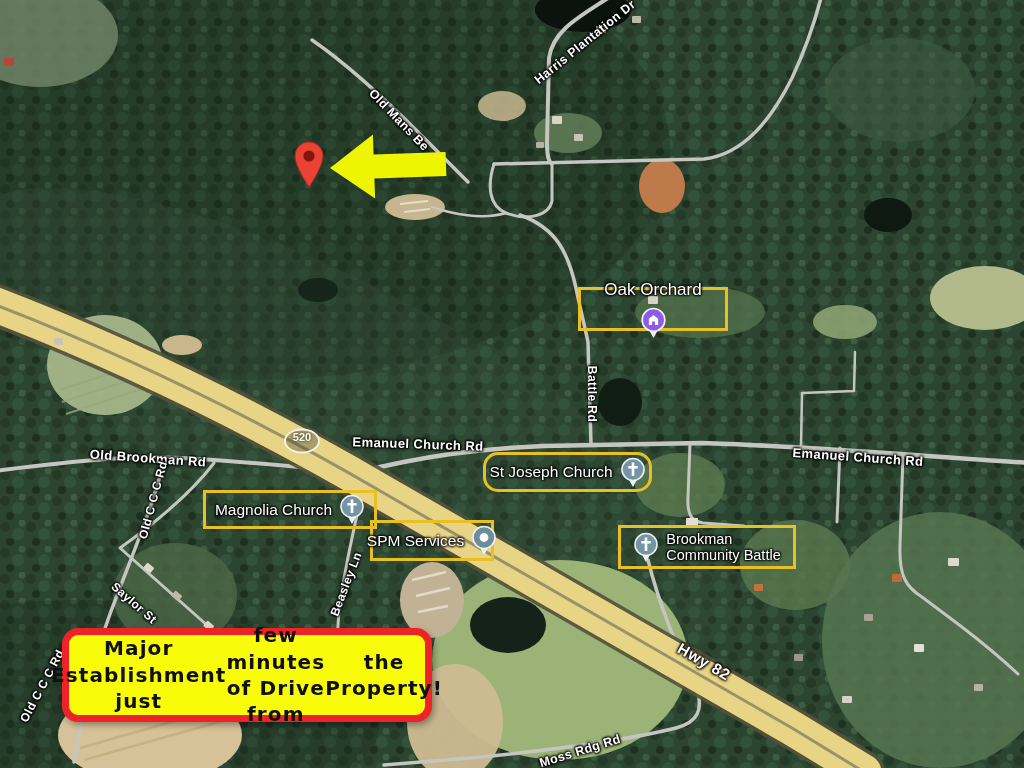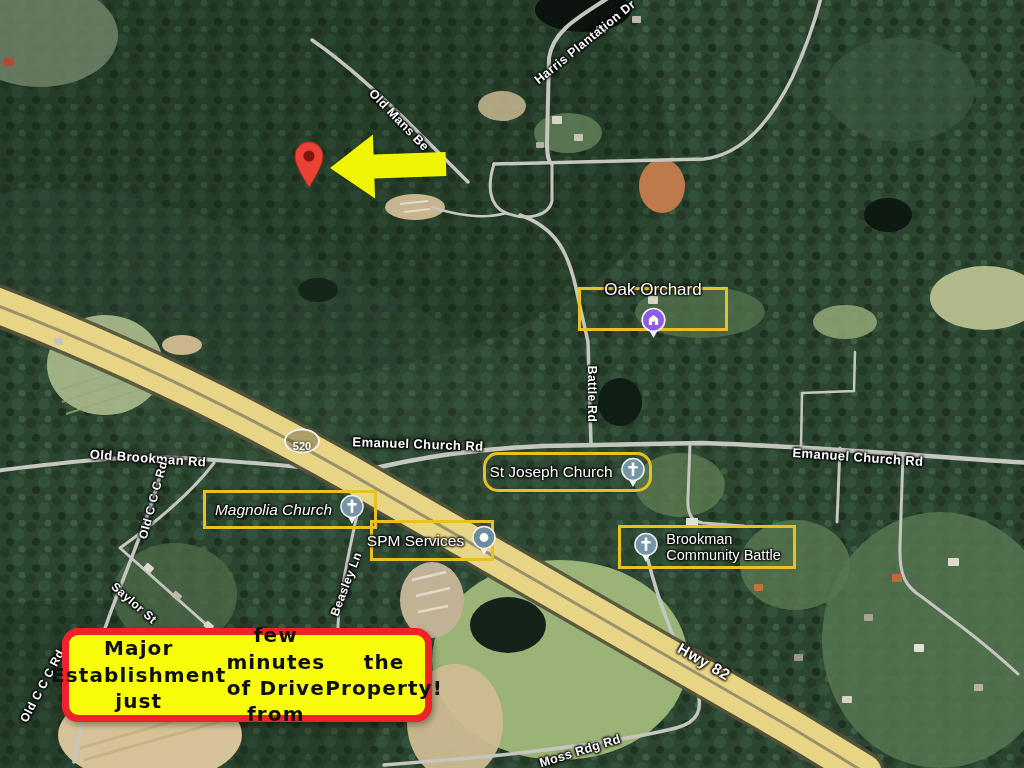--- a/index.html
+++ b/index.html
@@ -8,21 +8,21 @@
   #map-canvas{position:absolute;left:0;top:0;width:1024px;height:768px;z-index:0;}
 
   
   .rlabel{position:absolute;z-index:2;color:#fff;font-weight:700;white-space:nowrap;
     letter-spacing:.4px;
     text-shadow:-1px -1px 2px rgba(0,0,0,.85),1px -1px 2px rgba(0,0,0,.85),
                 -1px 1px 2px rgba(0,0,0,.85),1px 1px 2px rgba(0,0,0,.85),0 0 4px rgba(0,0,0,.6);}
 
   
   .shield{position:absolute;z-index:2;width:32px;height:21px;border:2px solid #f3f3e8;
-    border-radius:50%;background:rgba(72,70,52,.38);display:flex;align-items:flex-end;justify-content:center;
+    border-radius:50%;background:rgba(72,70,52,.38);display:flex;align-items:flex-start;justify-content:center;
     color:#fff;font-size:11px;font-weight:700;text-shadow:0 0 3px rgba(0,0,0,.8);
     transform:translate(-50%,-50%);}
 
   
   .poi{position:absolute;z-index:3;box-sizing:border-box;border:3px solid #e9c023;
     display:flex;align-items:center;justify-content:center;gap:7px;padding:2px 6px;}
   .poi-label{color:#fff;font-weight:500;white-space:nowrap;
     text-shadow:-1px -1px 2px rgba(0,0,0,.9),1px -1px 2px rgba(0,0,0,.9),
                 -1px 1px 2px rgba(0,0,0,.9),1px 1px 2px rgba(0,0,0,.9);}
   .poi-lines{display:flex;flex-direction:column;line-height:1.12;}
@@ -171,21 +171,21 @@
 
   <div class="poi" style="left:483px;top:452px;width:169px;height:40px;border-radius:15px;">
     <span class="poi-label" style="font-size:15.5px;">St Joseph Church</span>
     <svg width="26" height="31" viewBox="0 0 26 31">
       <path d="M13 30 L8.5 22 H17.5 Z" fill="#eef1f2"></path>
       <circle cx="13" cy="12.5" r="11" fill="#7695a4" stroke="#eef1f2" stroke-width="1.6"></circle>
       <path d="M11.7 5.5 h2.6 v3.4 h3.4 v2.6 h-3.4 V19 h-2.6 v-7.5 H8.3 V8.9 h3.4 Z" fill="#fff"></path>
     </svg>
   </div>
 
-  <div class="poi" style="left:203px;top:490px;width:174px;height:39px;font-style:italic;">
+  <div class="poi" style="left:203px;top:490px;width:174px;height:39px;">
     <span class="poi-label" style="font-size:15.5px;">Magnolia Church</span>
     <svg width="26" height="31" viewBox="0 0 26 31">
       <path d="M13 30 L8.5 22 H17.5 Z" fill="#eef1f2"></path>
       <circle cx="13" cy="12.5" r="11" fill="#7695a4" stroke="#eef1f2" stroke-width="1.6"></circle>
       <path d="M11.7 5.5 h2.6 v3.4 h3.4 v2.6 h-3.4 V19 h-2.6 v-7.5 H8.3 V8.9 h3.4 Z" fill="#fff"></path>
     </svg>
   </div>
 
   <div class="poi" style="left:370px;top:520px;width:124px;height:41px;">
     <span class="poi-label" style="font-size:15.5px;">SPM Services</span>

